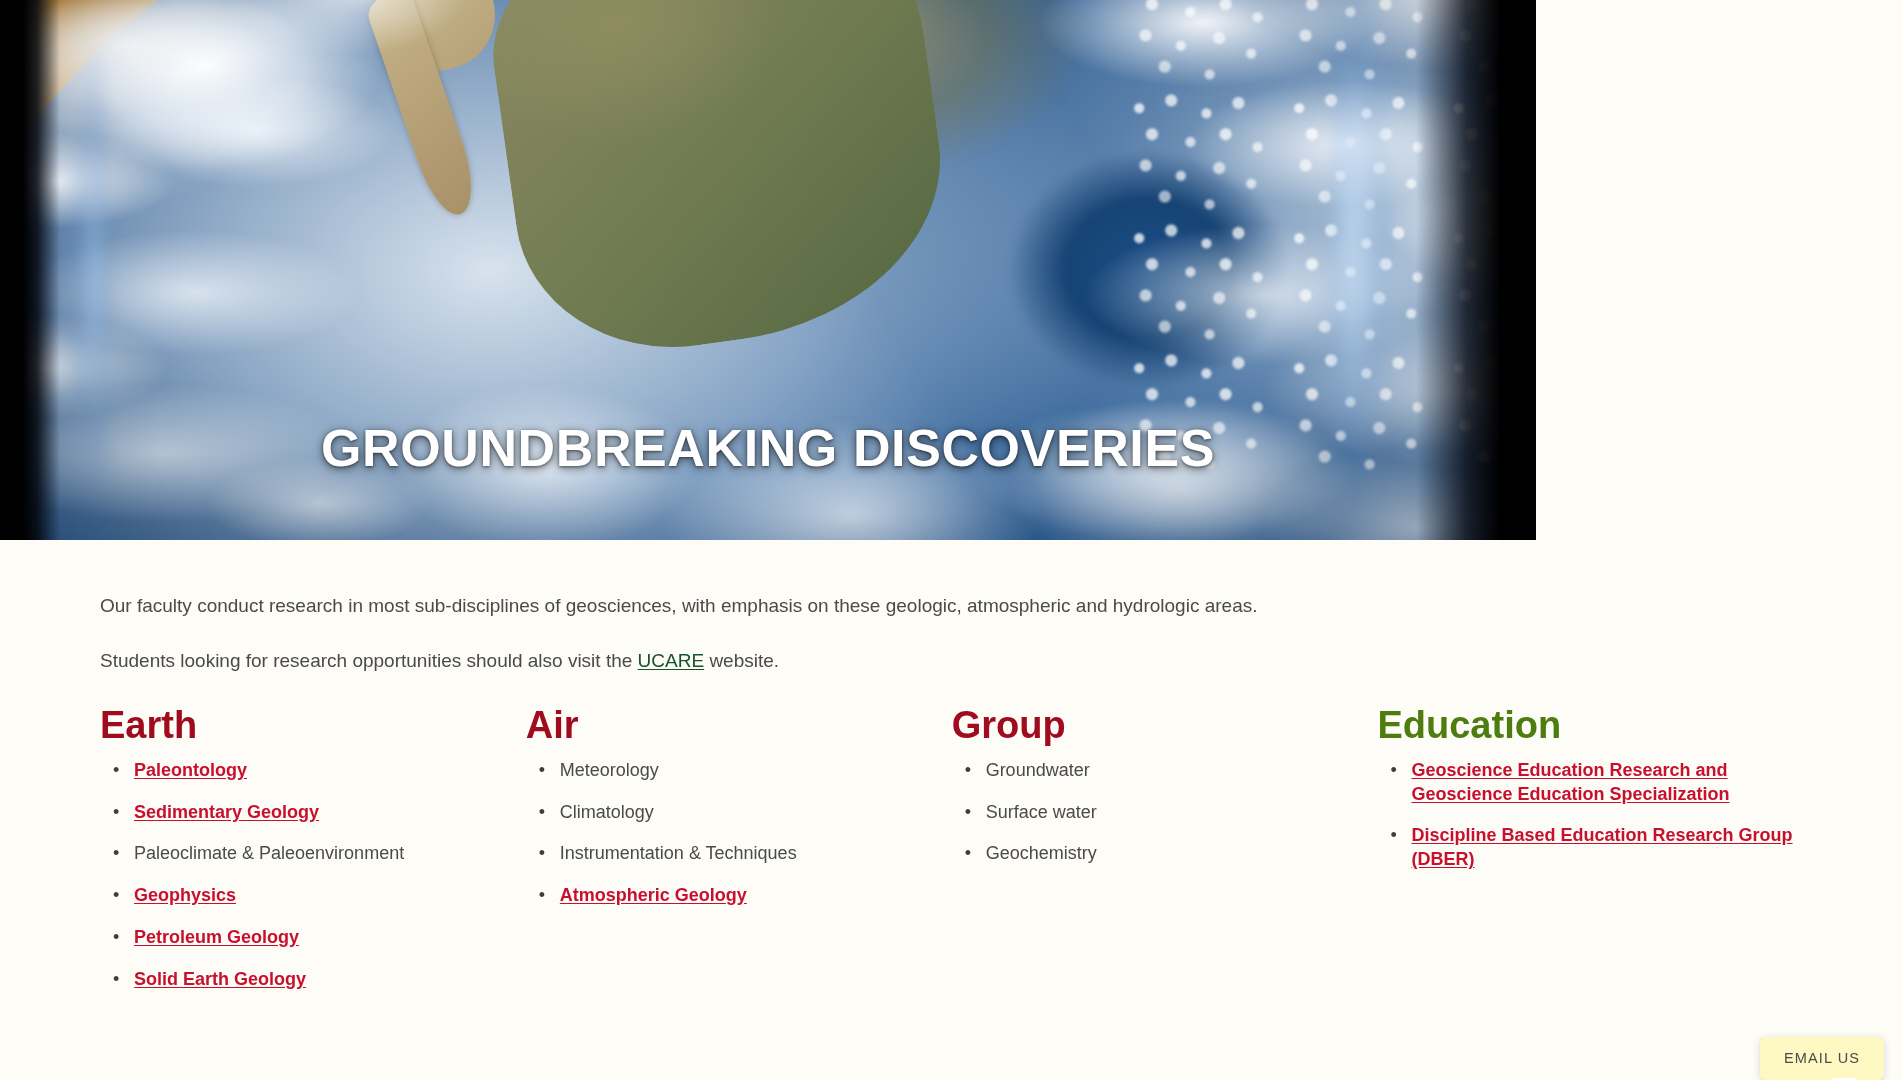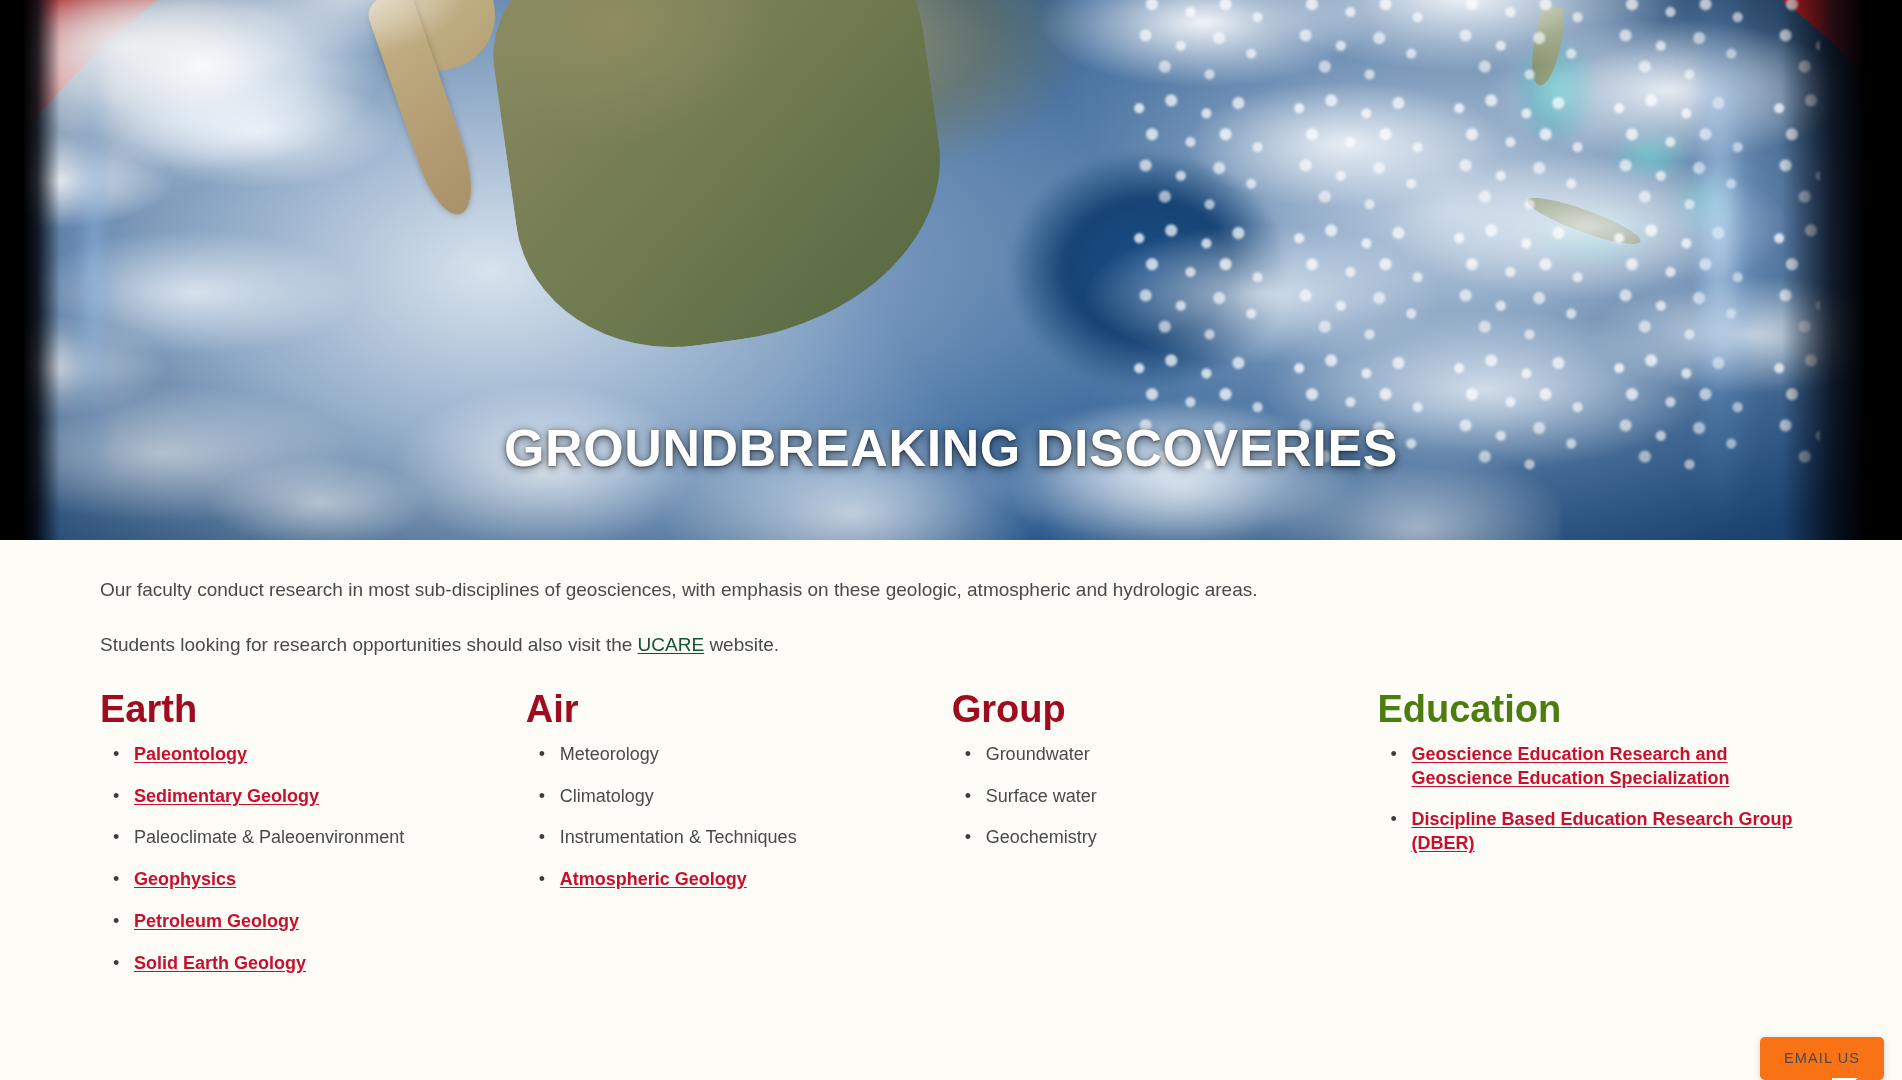--- a/index.html
+++ b/index.html
@@ -11,24 +11,24 @@
   }
 
   body {
     font-family: "Liberation Sans", sans-serif;
     background: #fdfcf7;
   }
 
   
   .hero {
     position: relative;
-    width: 1902px;
+    width: 1536px;
     height: 540px;
     overflow: hidden;
-    background: #b91c1c;
+    background: #a16207;
   }
 
   .hero-photo {
     position: absolute;
     inset: 0;
     width: 100%;
     height: 100%;
   }
 
   
@@ -253,21 +253,21 @@
     font-weight: 700;
     letter-spacing: .6px;
     text-transform: uppercase;
     text-shadow: 0 2px 10px rgba(0,0,0,.55), 0 1px 3px rgba(0,0,0,.5);
     z-index: 5;
   }
 
   
   .content {
     background: #fdfcf7;
-    padding: 36px 100px 0 100px;
+    padding: 52px 100px 0 100px;
     width: 1902px;
     height: 540px;
   }
 
   .intro p {
     color: #4a4a4a;
     font-size: 19px;
     line-height: 1.5;
     margin-bottom: 26px;
   }
@@ -323,21 +323,21 @@
 
   
   .email-widget {
     position: fixed;
     right: 18px;
     bottom: 0px;
     z-index: 40;
   }
   .email-bubble {
     position: relative;
-    background: #f97316;
+    background: #fef9c3;
     border-radius: 5px;
     padding: 13px 24px 14px 24px;
     box-shadow: 0 2px 9px rgba(0,0,0,.14), 0 0 1px rgba(0,0,0,.16);
     font-size: 14.5px;
     letter-spacing: 1.1px;
     color: #4a4a4a;
     text-transform: uppercase;
     white-space: nowrap;
   }
   .email-bubble::after {

